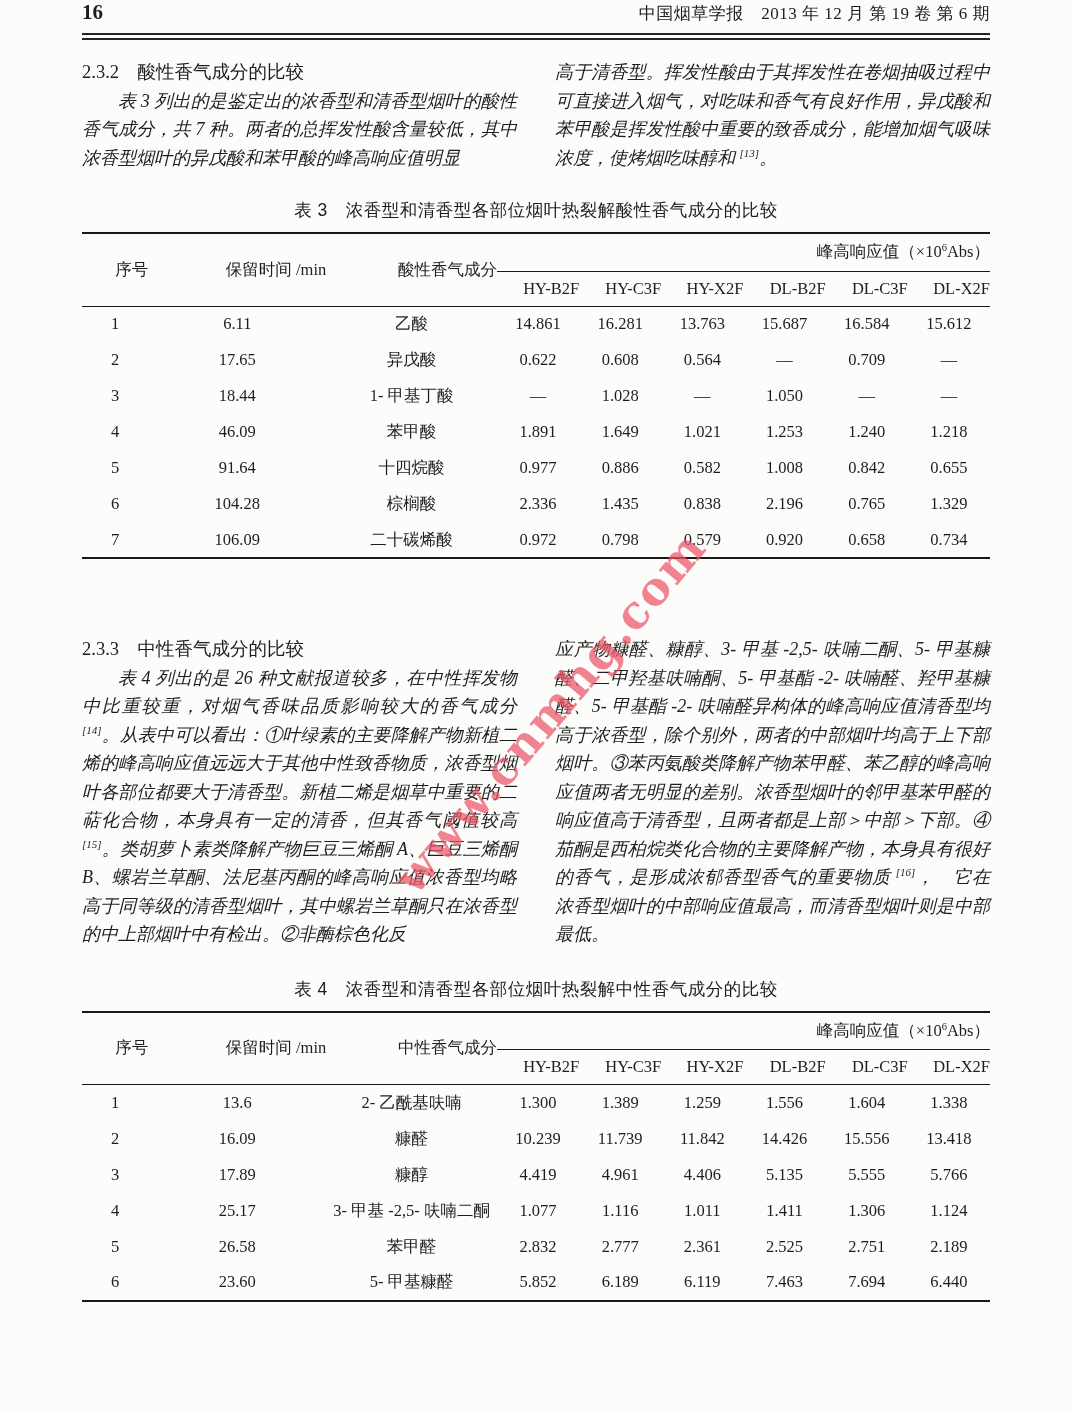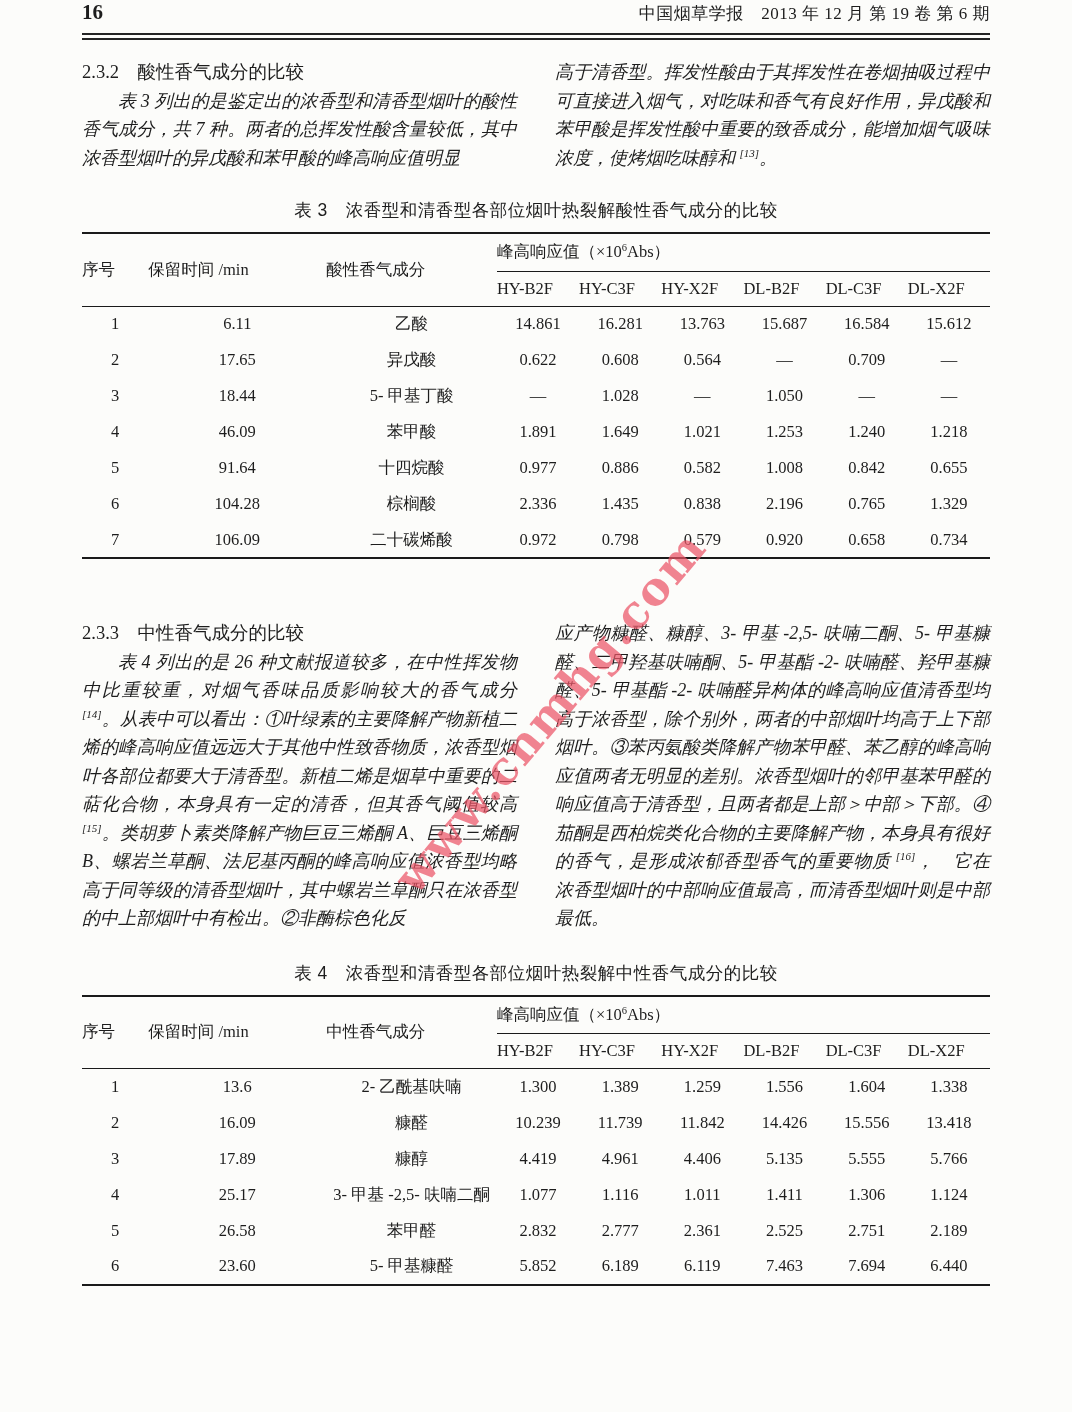--- a/index.html
+++ b/index.html
@@ -15,40 +15,40 @@
     padding:0 82px;
   }
   
   .page-header { display:flex; justify-content:space-between; align-items:flex-end; }
   .page-num { font-weight:bold; font-size:21px; }
   .journal-info { font-size:17px; letter-spacing:.5px; }
   .header-rule { margin-top:8px; height:7px; border-top:2px solid #242424; border-bottom:2px solid #242424; }
   
   .two-col { display:flex; gap:38px;justify-content:space-between; }
   .sec232 { margin-top:18px; }
-  .sec233 { margin-top:60px; }
+  .sec233 { margin-top:76px; }
   .col { flex:1; min-width:0; }
   .sec-heading { font-size:18.5px; font-weight:normal; line-height:28.5px; white-space:nowrap; }
   .para { font-size:18px; line-height:28.5px; text-align:justify;font-style:italic; }
   .indent { text-indent:2em; }
   sup.ref { font-size:11px; line-height:0; }
   
   .table-title {
     text-align:center; font-family:"Liberation Sans","DejaVu Sans",sans-serif;
     font-weight:normal; font-size:17.5px; letter-spacing:.5px;
   }
   .t3-title { margin-top:26px; }
   .t4-title { margin-top:28px; }
   table.datatable {
     width:100%; border-collapse:collapse; table-layout:fixed;
     margin-top:10px; font-size:16.5px;
     border-top:2.5px solid #1a1a1a; border-bottom:2.5px solid #1a1a1a;
   }
   table.t4 { border-bottom:2px solid #1a1a1a; }
-  thead th { font-weight:normal; text-align:left; vertical-align:middle;font-family:Liberation Serif, serif; }
+  thead th { font-weight:normal; text-align:right; vertical-align:middle;font-family:Liberation Serif, serif; }
   thead th.side { border-bottom:1.6px solid #1a1a1a; }
   th.group-th { border-bottom:1px solid #1a1a1a; height:38px; }
   tr.sample-row th { height:35px; border-bottom:1.6px solid #1a1a1a; }
   tbody td { height:36px; text-align:center; vertical-align:middle; }
   sup.exp { font-size:10.5px; line-height:0; }
   
   .watermark {
     position:absolute; left:550px; top:712px; z-index:5;
     transform:translate(-50%,-50%) rotate(-50deg);
     font-family:"DejaVu Serif",serif; font-weight:bold;
@@ -127,21 +127,21 @@
         <td>0.622</td>
         <td>0.608</td>
         <td>0.564</td>
         <td>—</td>
         <td>0.709</td>
         <td>—</td>
       </tr>
       <tr>
         <td>3</td>
         <td>18.44</td>
-        <td>5- 甲基丁酸</td>
+        <td>1- 甲基丁酸</td>
         <td>—</td>
         <td>1.028</td>
         <td>—</td>
         <td>1.050</td>
         <td>—</td>
         <td>—</td>
       </tr>
       <tr>
         <td>4</td>
         <td>46.09</td>

